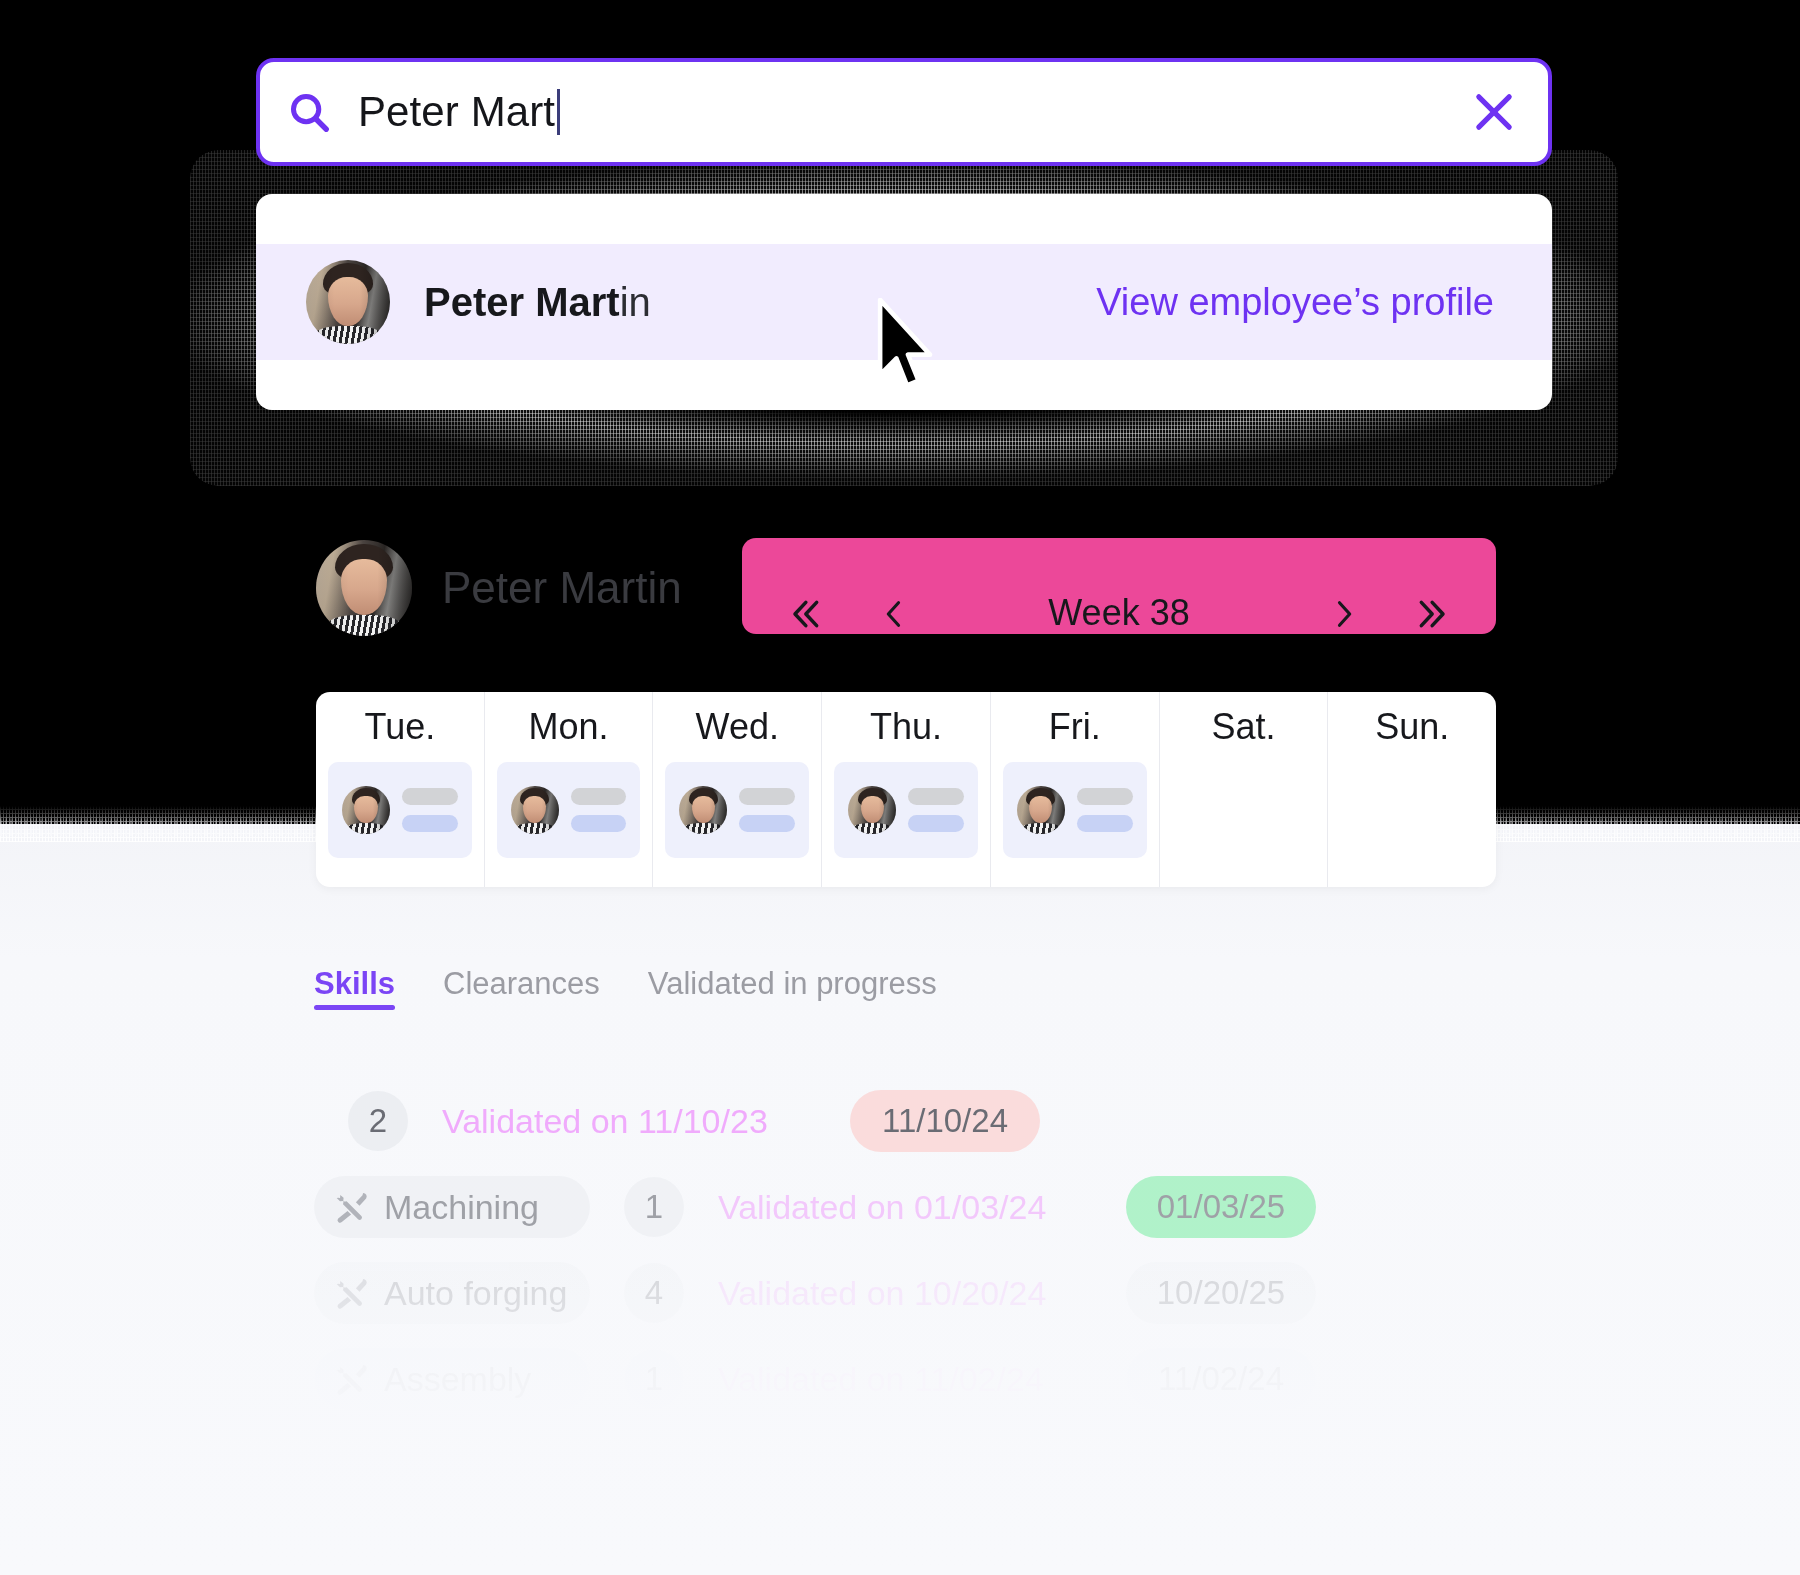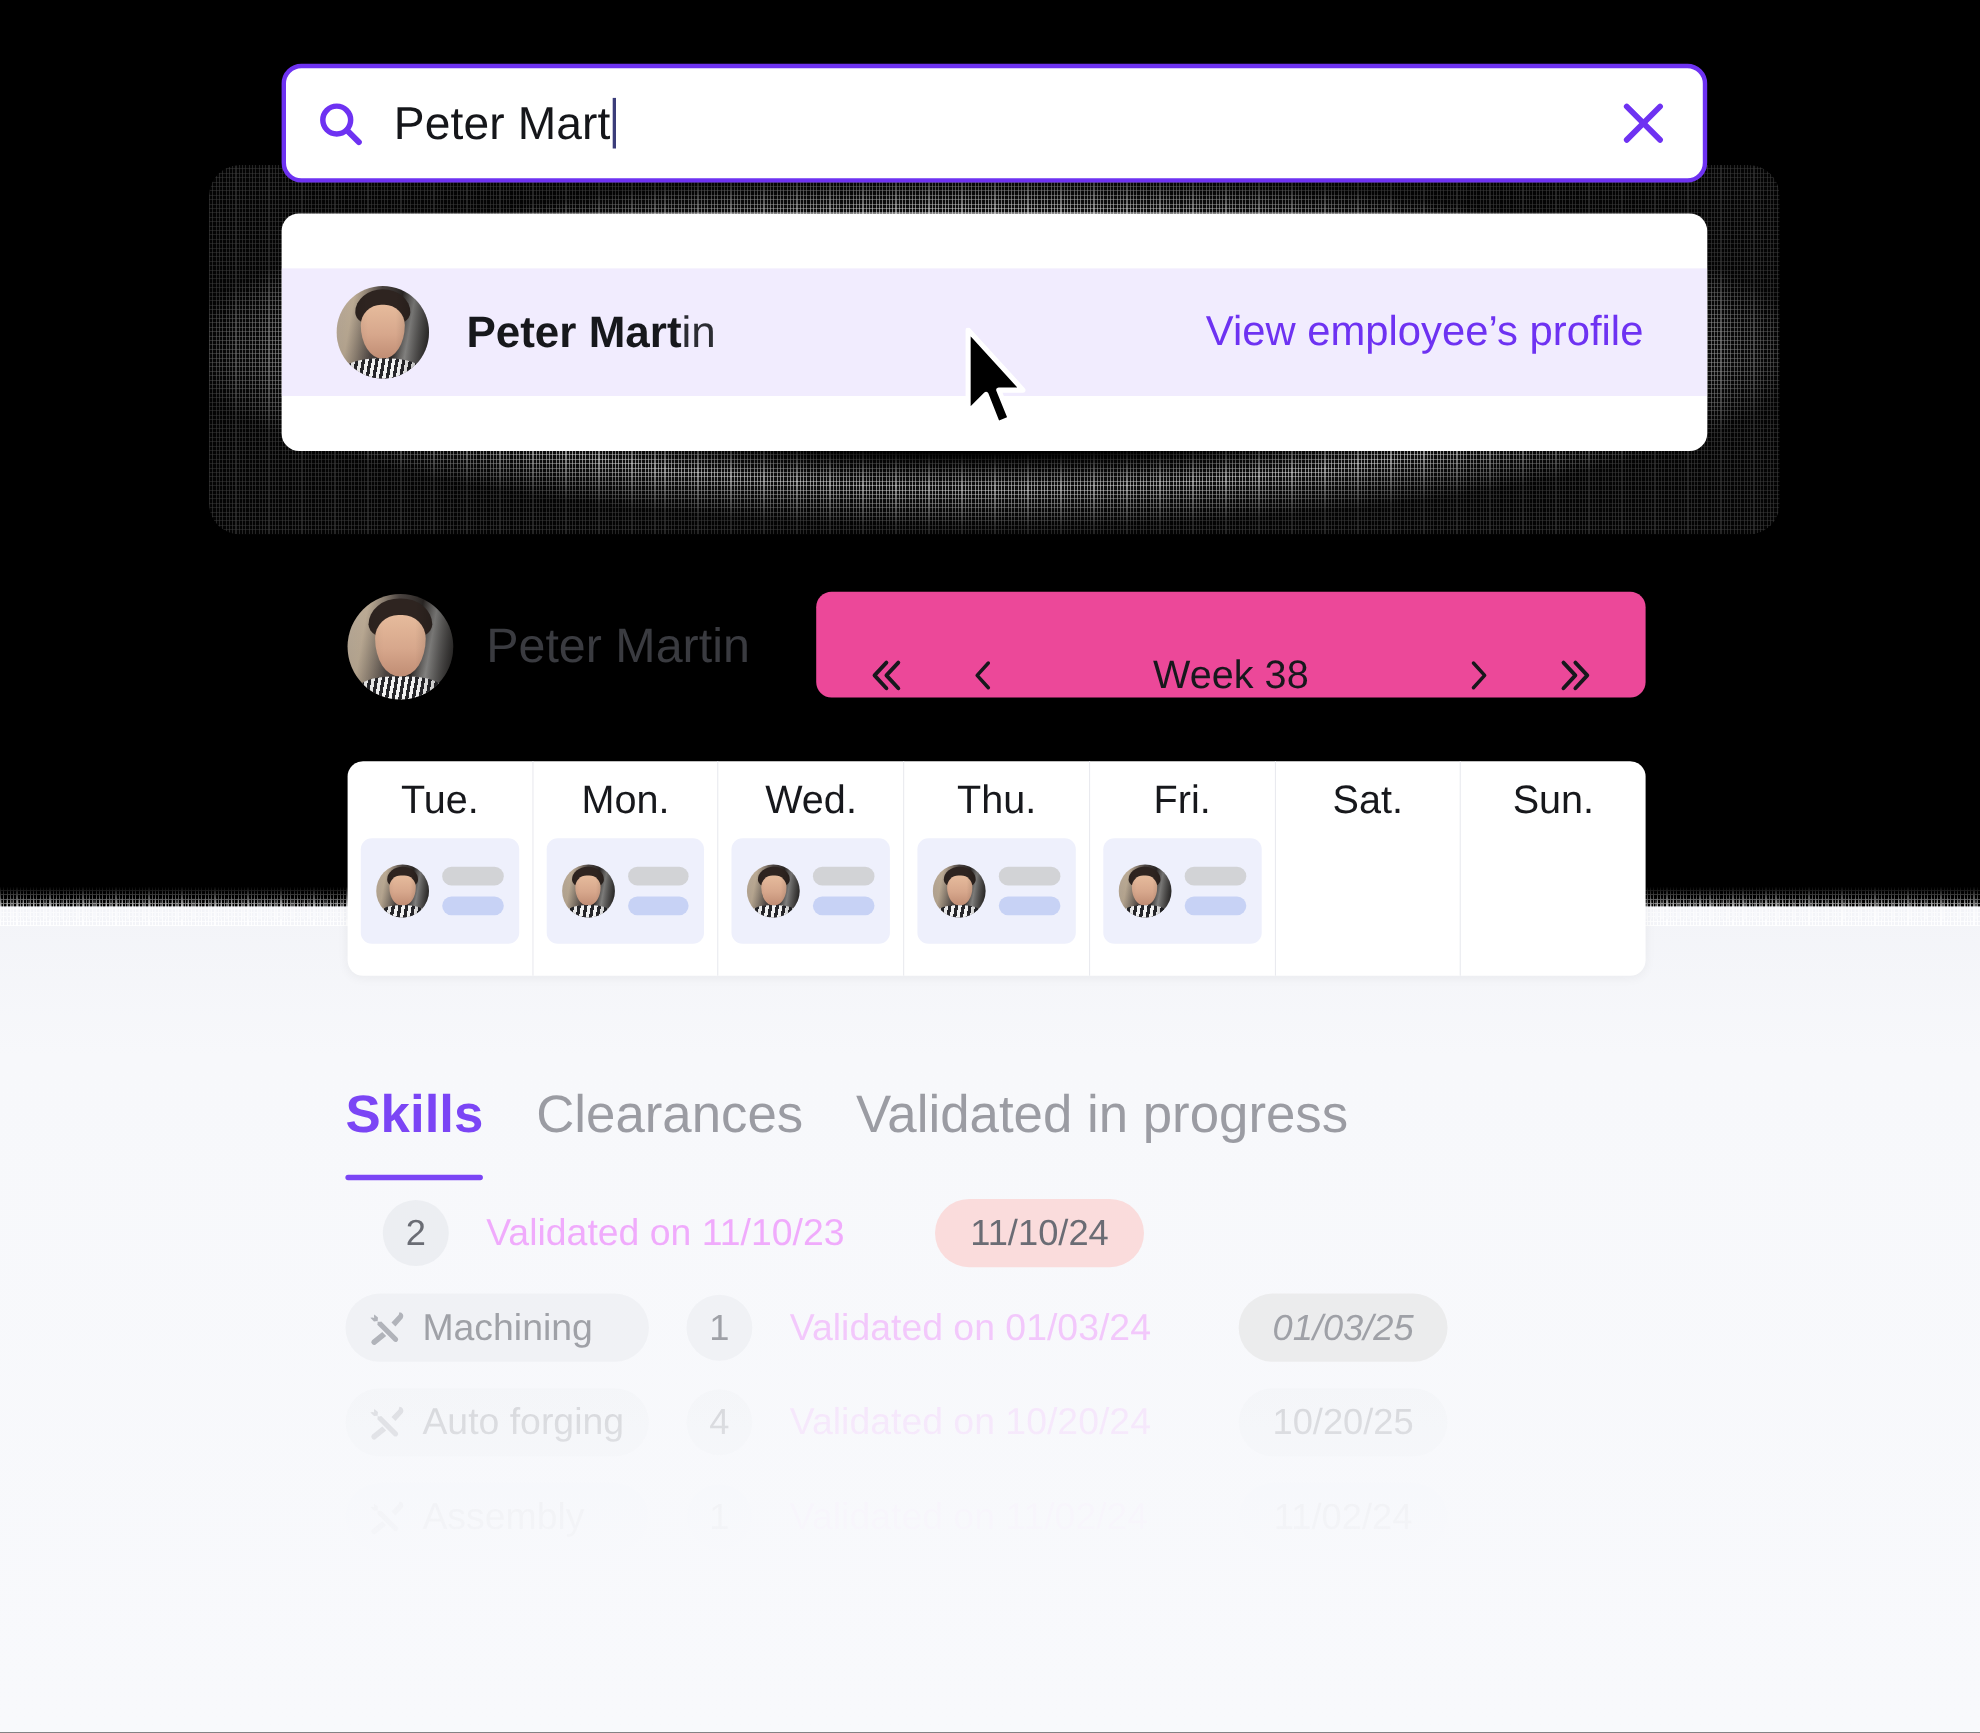--- a/index.html
+++ b/index.html
@@ -267,26 +267,25 @@
   
   .tabs {
     position: absolute;
     left: 314px; top: 966px;
     display: flex;
     align-items: flex-start;
     gap: 48px;
     z-index: 10;
   }
   .tab {
-    font-size: 48px;
+    font-size: 31px;
     color: #9b9ca3;
-    padding-bottom: 32px;
+    padding-bottom: 8px;
     position: relative;
     white-space: nowrap;
-    margin-top: 20px;
   }
   .tab.active {
     color: #7b45f5;
     font-weight: 700;
   }
   .tab.active::after {
     content: "";
     position: absolute;
     left: 0; right: 0; bottom: 0;
     height: 5px;
@@ -353,21 +352,21 @@
     display: flex;
     align-items: center;
     justify-content: center;
     font-size: 33px;
     color: #6a6c74;
     padding: 0 24px;
     flex: none;
     margin-left: 8px;
   }
   .badge-red   { background: #fadcdc; }
-  .badge-amber { background: #e5e5e5; font-style: italic; }
+  .badge-amber { background: #86efac; }
   .badge-plain { background: #eceef2; }
 
   
   .fade-0 { opacity: 1; }
   .fade-1 { opacity: 0.62; }
   .fade-2 { opacity: 0.26; }
   .fade-3 { opacity: 0.09; }
 
   
   .bottom-veil {

